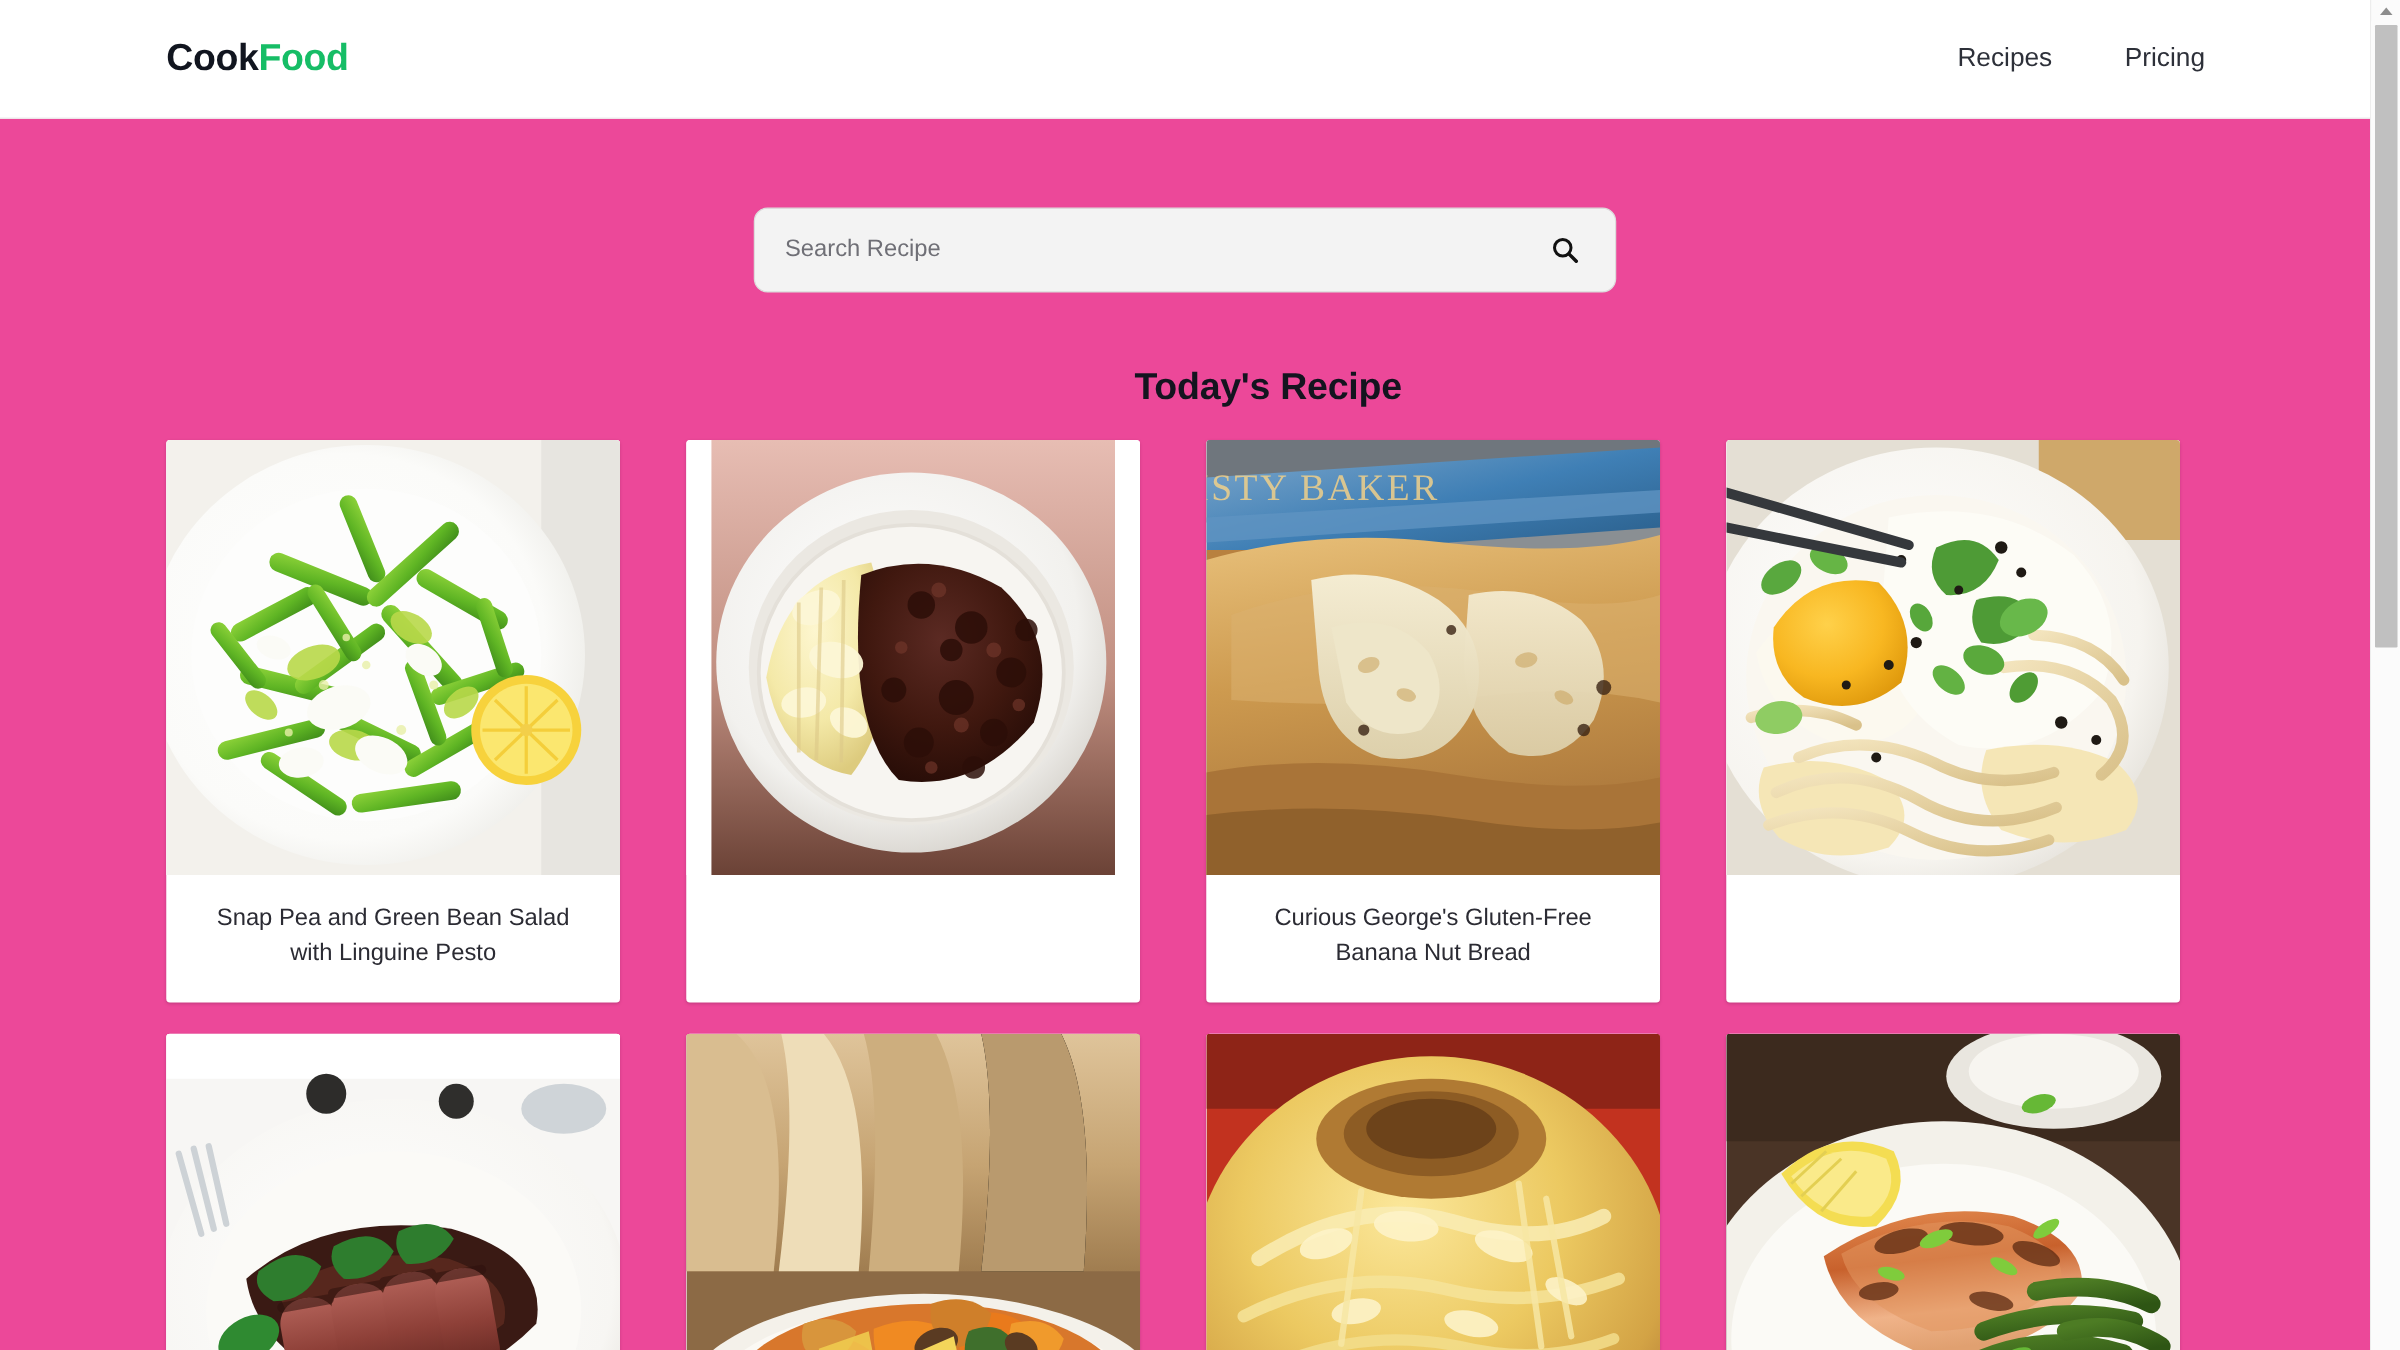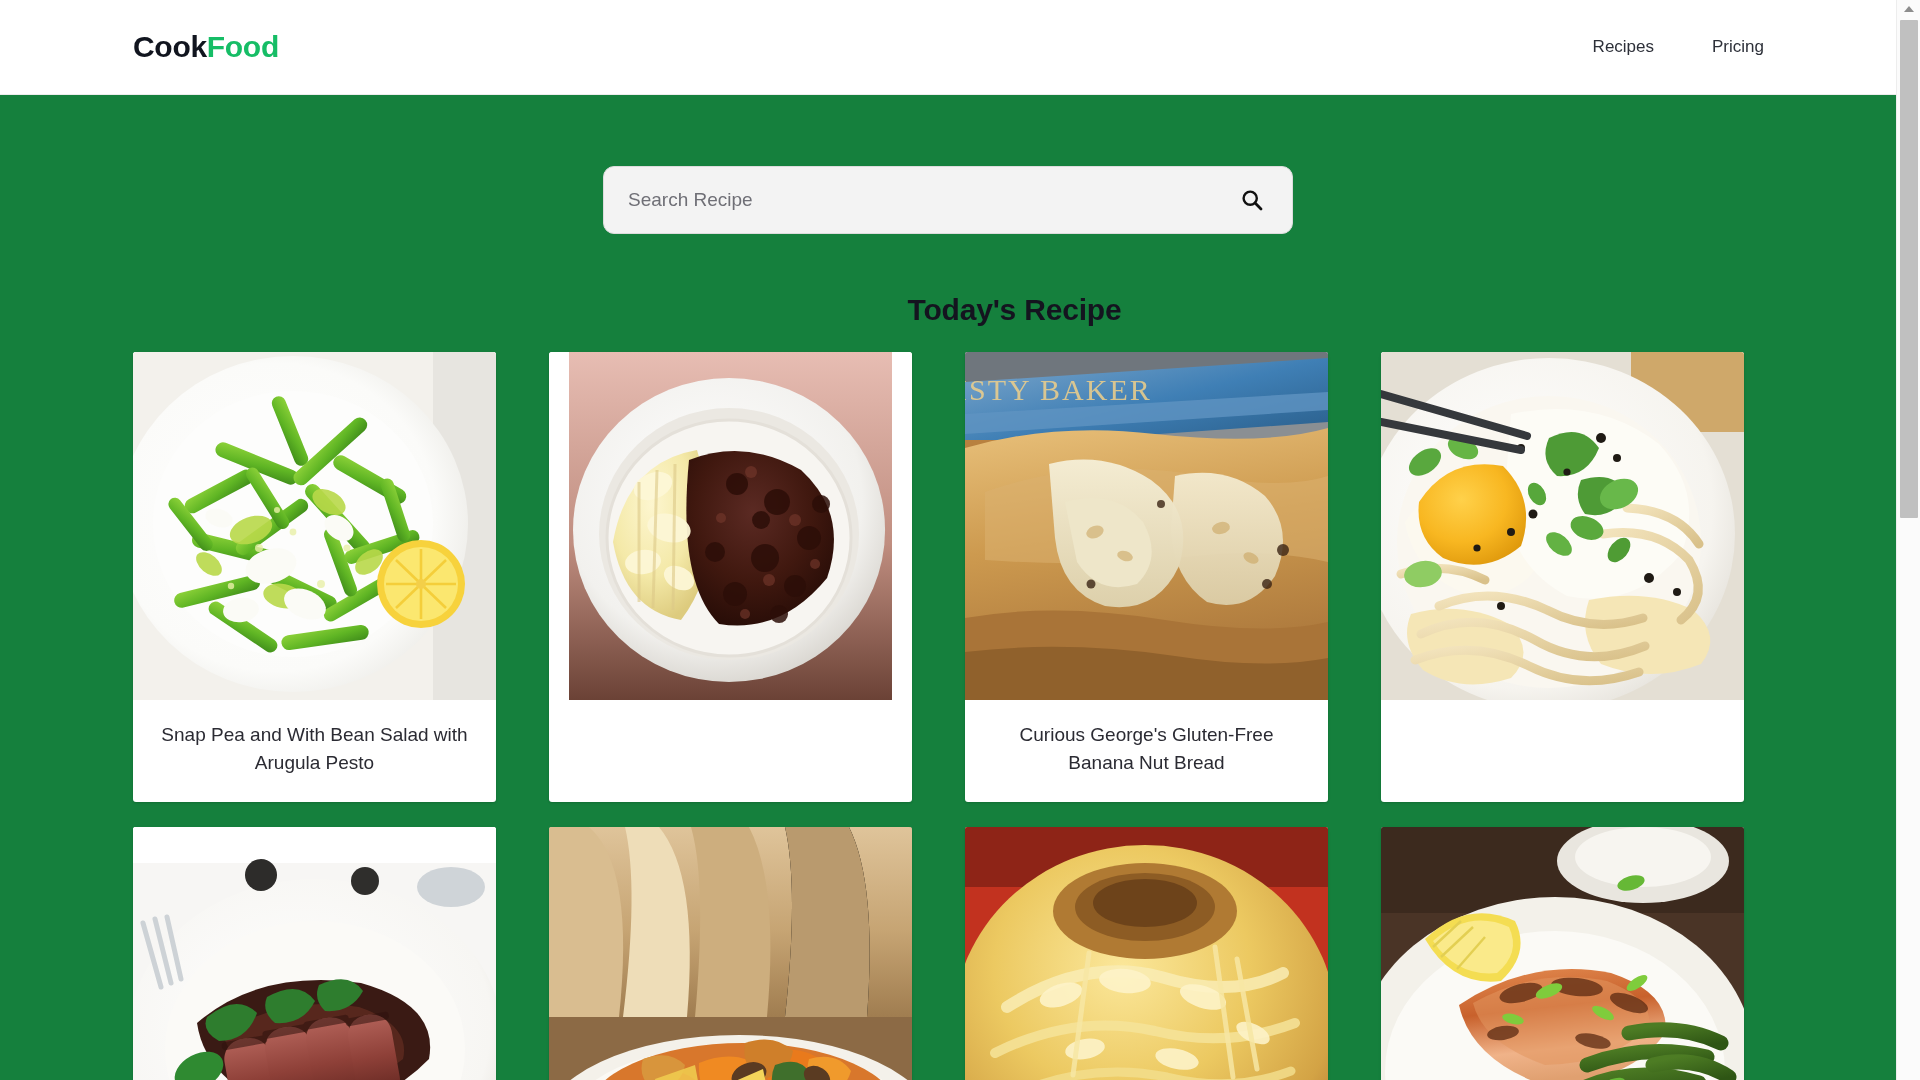--- a/index.html
+++ b/index.html
@@ -23,21 +23,21 @@
     height: 1080px;
     overflow: hidden;
   }
 
   
   .viewport {
     position: absolute;
     left: 0; top: 0;
     width: 1896px;
     height: 1080px;
-    background: #15803d;
+    background: #ec4899;
     overflow: hidden;
   }
 
   
   .site-header {
     height: 95px;
     background: #ffffff;
     display: flex;
     align-items: center;
     border-bottom: 1px solid #ececec;
@@ -55,21 +55,21 @@
   .logo .logo-food { color: #16bd66; }
 
   .main-nav {
     margin-left: auto;
     margin-right: 132px;
     display: flex;
     align-items: center;
     gap: 58px;
   }
   .nav-link {
-    font-size: 17px;
+    font-size: 21px;
     color: #2d3039;
     text-decoration: none;
     white-space: nowrap;
     cursor: pointer;
   }
 
   
   .search-wrap {
     display: flex;
     justify-content: center;
@@ -305,21 +305,21 @@
                 <line x1="288" y1="232" x2="313" y2="256"></line>
                 <line x1="288" y1="232" x2="288" y2="267"></line>
                 <line x1="288" y1="232" x2="263" y2="256"></line>
                 <line x1="288" y1="232" x2="253" y2="232"></line>
                 <line x1="288" y1="232" x2="263" y2="208"></line>
               </g>
               <circle cx="288" cy="232" r="5" fill="#f3cf49"></circle>
             </g>
           </svg>
         </div>
-        <div class="card-title">Snap Pea and With Bean Salad with Arugula Pesto</div>
+        <div class="card-title">Snap Pea and Green Bean Salad with Linguine Pesto</div>
       </div>
 
       <div class="recipe-card">
         <div class="card-media inset">
           <svg class="card-photo" viewBox="0 0 323 348" preserveAspectRatio="xMidYMid slice">
             <defs>
               <linearGradient id="p2bg" x1="0" y1="0" x2="0" y2="1">
                 <stop offset="0%" stop-color="#e7bdb3"></stop>
                   <stop offset="55%" stop-color="#c08e80"></stop>
                   <stop offset="100%" stop-color="#6b4236"></stop>

